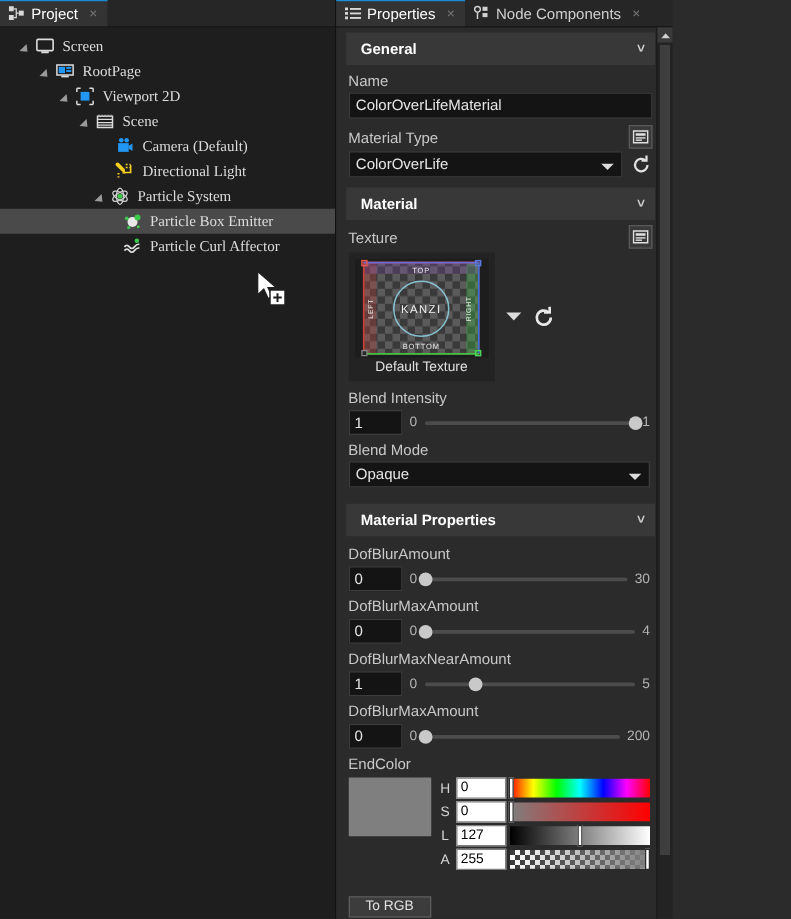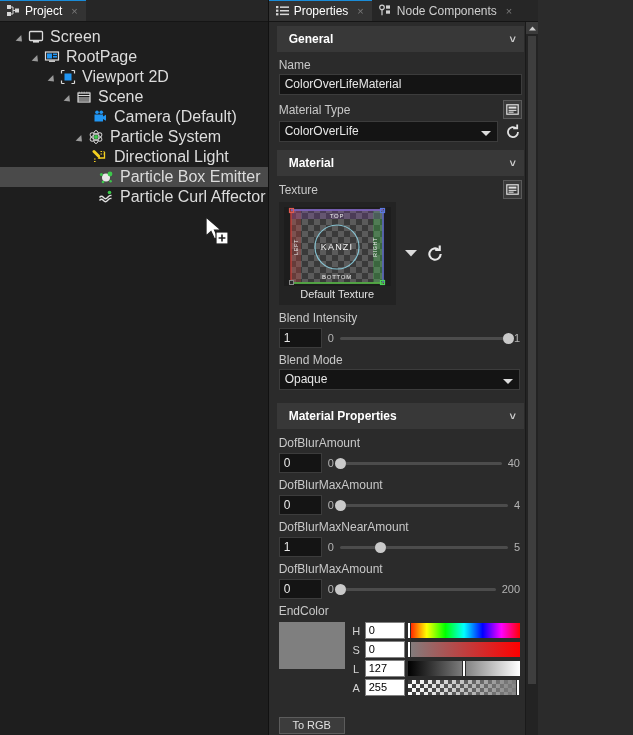--- a/index.html
+++ b/index.html
@@ -49,22 +49,23 @@
     display: flex; align-items: center; gap: 6px;
     padding: 0 6px;
   }
   .search-box .ph {
     color: #9a9a9a; font-style: italic; font-size: 12px;
   }
 
   .tree { padding-top: 5px; flex: 1; overflow: hidden; }
   .node {
     height: 20px; display: flex; align-items: center;
-    font-size: 16px; color: #dcdcdc;
+    font-size: 12px; color: #dcdcdc;
     white-space: nowrap;
+    font-family: Liberation Serif, serif;
   }
   .node.selected { background: #4a4a4a; }
   .node .arrow {
     width: 11px; height: 11px; flex: 0 0 11px;
     display: inline-block; position: relative; margin-right: 1px;
   }
   .node .arrow.open::after {
     content: ""; position: absolute; left: 2px; top: 3px;
     border-left: 5px solid #9a9a9a;
     border-top: 4px solid transparent;
@@ -257,44 +258,44 @@
           <svg width="16" height="16" viewBox="0 0 16 16">
             <circle cx="5" cy="3.2" r="1.8" fill="#2196f3"></circle>
             <circle cx="9.3" cy="3.2" r="1.8" fill="#2196f3"></circle>
             <rect x="2.5" y="5.5" width="8.5" height="7" fill="#2196f3"></rect>
             <path d="M11 7.5l3-1.8v6l-3-1.8z" fill="#2196f3"></path>
           </svg>
         </span>
         <span class="nlabel">Camera (Default)</span>
       </div>
 
-      <div class="node" style="padding-left:76px;">
-        <span class="arrow open"></span>
-        <span class="nico">
-          <svg width="16" height="16" viewBox="0 0 16 16">
-            <ellipse cx="8" cy="8" rx="6.5" ry="2.8" stroke="#d0d0d0" fill="none" stroke-width="1" transform="rotate(30 8 8)"></ellipse>
-            <ellipse cx="8" cy="8" rx="6.5" ry="2.8" stroke="#d0d0d0" fill="none" stroke-width="1" transform="rotate(-30 8 8)"></ellipse>
-            <ellipse cx="8" cy="8" rx="6.5" ry="2.8" stroke="#d0d0d0" fill="none" stroke-width="1" transform="rotate(90 8 8)"></ellipse>
-            <circle cx="8" cy="8" r="2" fill="#3cc84b"></circle>
-          </svg>
-        </span>
-        <span class="nlabel">Particle System</span>
-      </div>
-
       <div class="node" style="padding-left:92px;">
         <span class="nico">
           <svg width="16" height="16" viewBox="0 0 16 16">
             <path d="M2 2.5l4.5 4.5" stroke="#f5d020" stroke-width="3" stroke-linecap="round"></path>
             <path d="M8.5 2.5h4M8.5 5h4" stroke="#f5d020" stroke-width="1.2" stroke-dasharray="1.6 1.4"></path>
             <path d="M12.5 3v6h-6" stroke="#f5d020" fill="none" stroke-width="1.3"></path>
             <path d="M7.5 7.2l-2 2.3 3 .3z" fill="#f5d020"></path>
             <path d="M2 12.5h3M2 10h2" stroke="#f5d020" stroke-width="1.1" stroke-dasharray="1.6 1.4"></path>
           </svg>
         </span>
         <span class="nlabel">Directional Light</span>
+      </div>
+
+      <div class="node" style="padding-left:76px;">
+        <span class="arrow open"></span>
+        <span class="nico">
+          <svg width="16" height="16" viewBox="0 0 16 16">
+            <ellipse cx="8" cy="8" rx="6.5" ry="2.8" stroke="#d0d0d0" fill="none" stroke-width="1" transform="rotate(30 8 8)"></ellipse>
+            <ellipse cx="8" cy="8" rx="6.5" ry="2.8" stroke="#d0d0d0" fill="none" stroke-width="1" transform="rotate(-30 8 8)"></ellipse>
+            <ellipse cx="8" cy="8" rx="6.5" ry="2.8" stroke="#d0d0d0" fill="none" stroke-width="1" transform="rotate(90 8 8)"></ellipse>
+            <circle cx="8" cy="8" r="2" fill="#3cc84b"></circle>
+          </svg>
+        </span>
+        <span class="nlabel">Particle System</span>
       </div>
 
       <div class="node selected" style="padding-left:98px;">
         <span class="nico">
           <svg width="16" height="16" viewBox="0 0 16 16">
             <circle cx="8" cy="8.5" r="4" fill="#e8e8e8"></circle>
             <circle cx="12" cy="5" r="2.4" fill="#3cc84b"></circle>
             <circle cx="3.4" cy="5.6" r="1.5" fill="#3cc84b"></circle>
             <circle cx="5" cy="13" r="1.3" fill="#3cc84b"></circle>
             <circle cx="12.6" cy="12.3" r="1.2" fill="#3cc84b"></circle>
@@ -474,21 +475,21 @@
       </div>
 
       <div class="field-label" style="padding-top:5px;">DofBlurAmount</div>
       <div class="slider-row">
         <div class="num-input">0</div>
         <span class="smin">0</span>
         <div class="track-wrap">
           <div class="track"></div>
           <div class="knob" style="left:0%;"></div>
         </div>
-        <span class="smax">40</span>
+        <span class="smax">30</span>
       </div>
 
       <div class="field-label">DofBlurMaxAmount</div>
       <div class="slider-row">
         <div class="num-input">0</div>
         <span class="smin">0</span>
         <div class="track-wrap">
           <div class="track"></div>
           <div class="knob" style="left:0%;"></div>
         </div>

